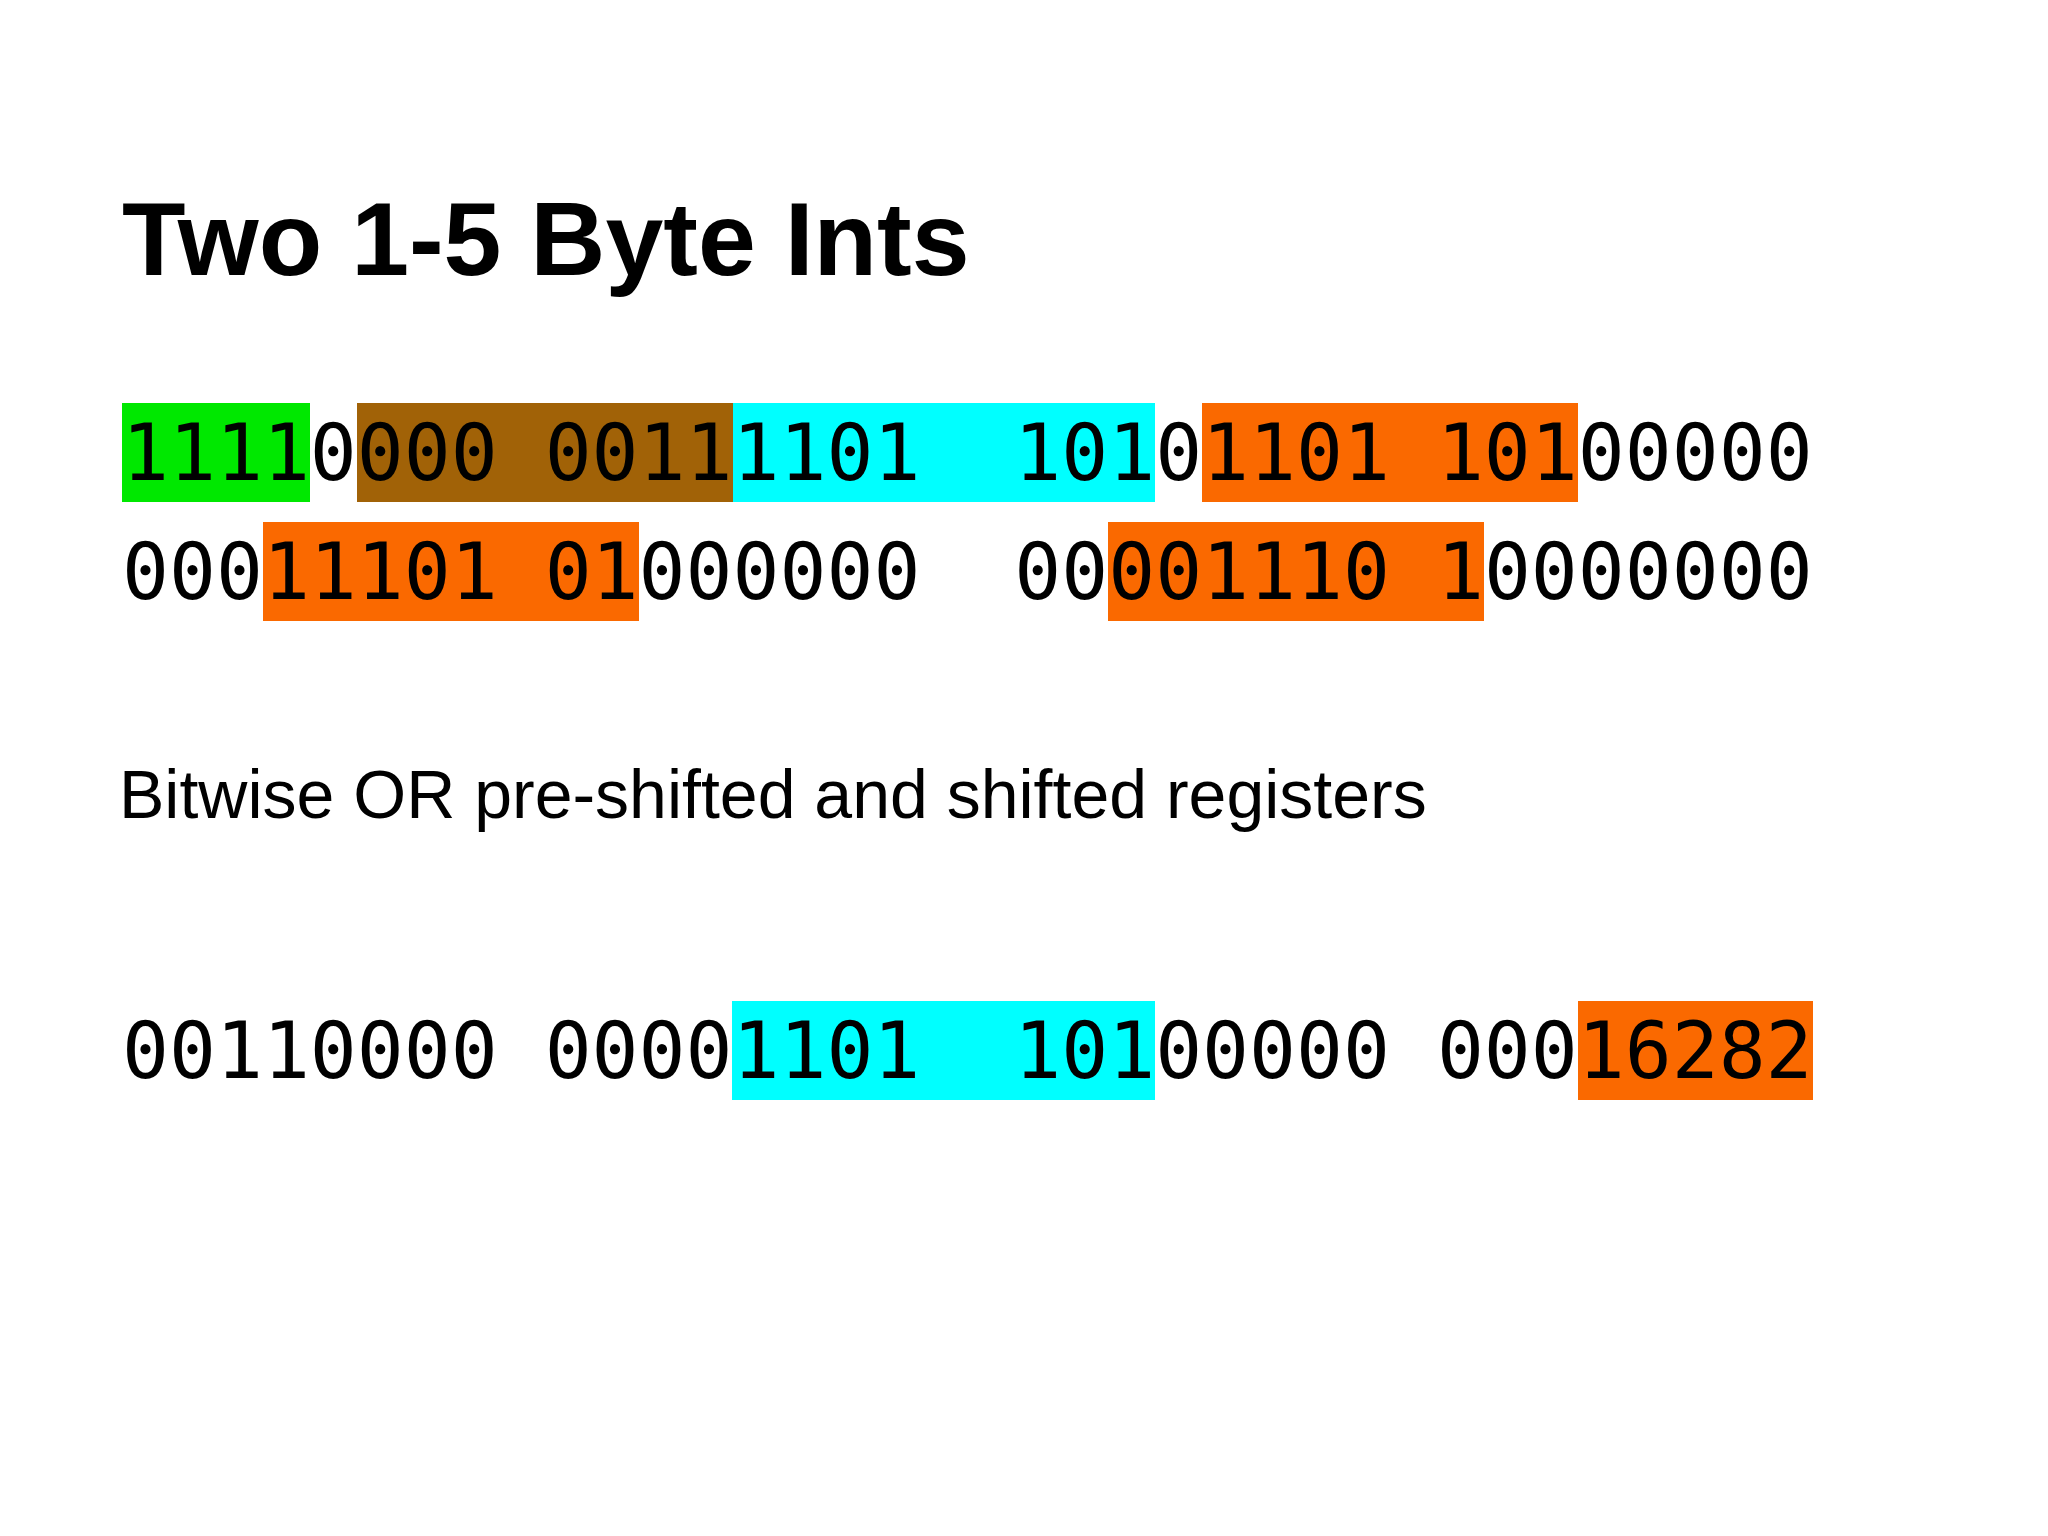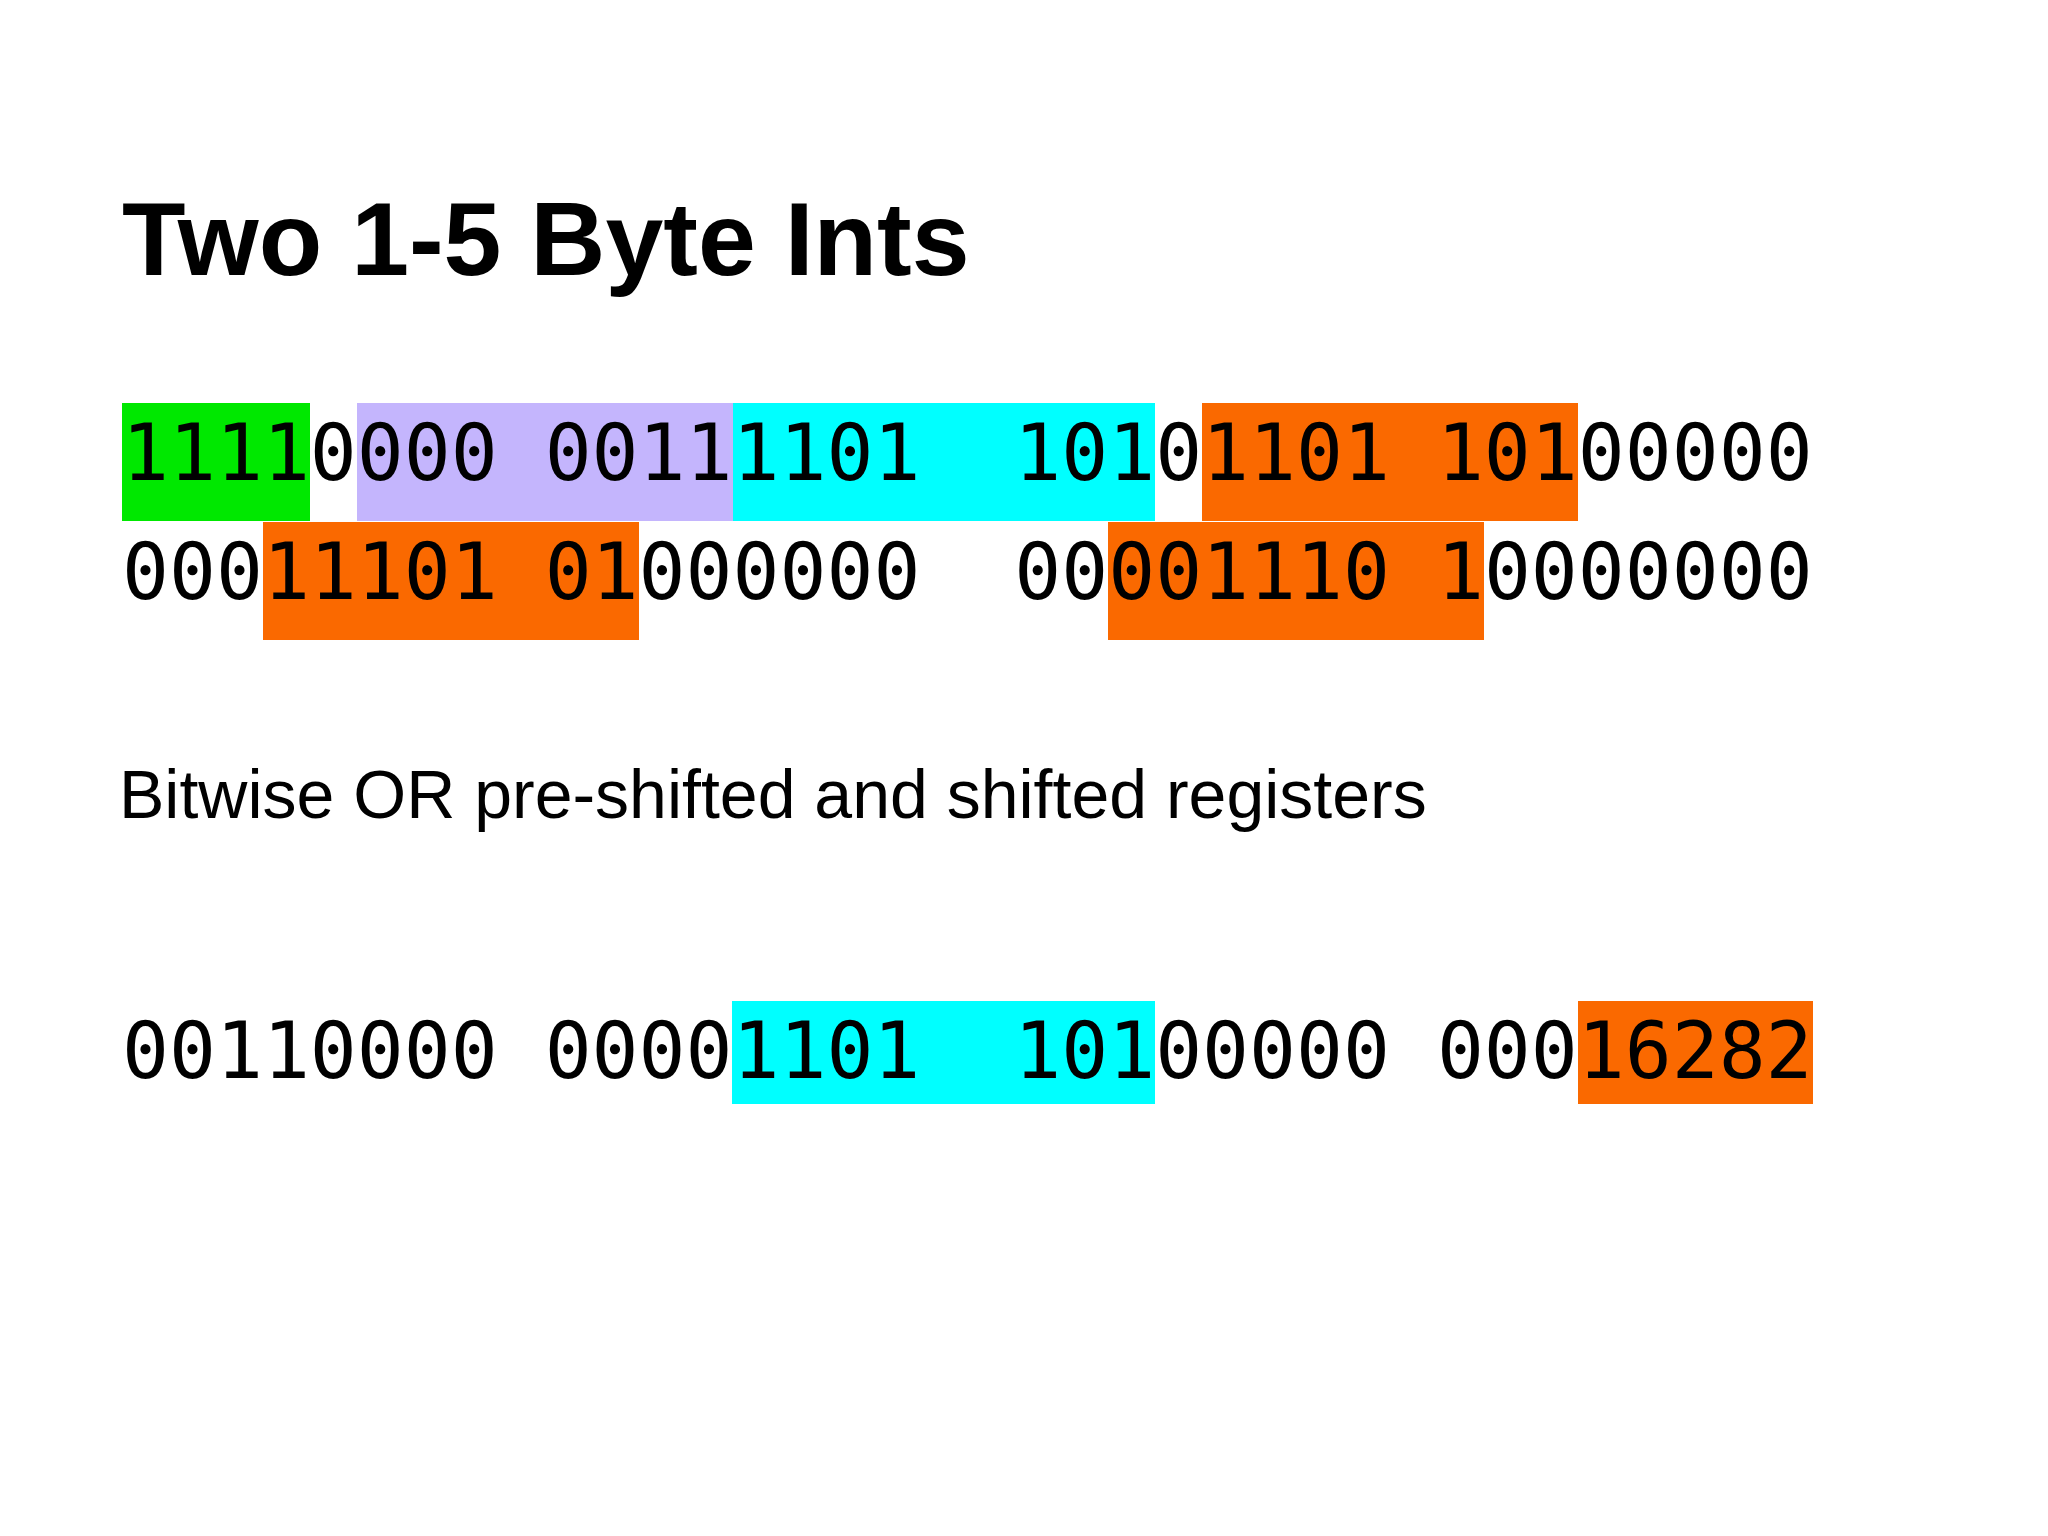--- a/index.html
+++ b/index.html
@@ -42,32 +42,32 @@
     line-height: 91px;
     white-space: pre;
     color: #000000;
   }
   .row1 { top: 408px; }
   .row2 { top: 527px; }
   .row3 { top: 1006px; }
   .row4 { top: 1125px; }
   .bin .hl {
     padding-top: 5px;
-    padding-bottom: 23px;
+    padding-bottom: 4px;
     margin-top: 46px;
   }
 </style>
 </head>
 <body>
 
 <div class="slide">
 
   <h1 class="title">Two 1-5 Byte Ints</h1>
 
-  <div class="bin row1"><span class="hl" style="background-color: rgb(0, 232, 0);">1111</span><span>0</span><span class="hl" style="background-color: #c4b5fd; text-align: center;">000 0011</span><span class="hl" style="background-color: rgb(0, 255, 255);">1101  101</span><span>0</span><span class="hl" style="background-color: rgb(250, 105, 0);">1101 101</span><span>00000</span></div>
+  <div class="bin row1"><span class="hl" style="background-color: rgb(0, 232, 0);">1111</span><span>0</span><span class="hl" style="background-color: #a16207; text-align: center;">000 0011</span><span class="hl" style="background-color: rgb(0, 255, 255);">1101  101</span><span>0</span><span class="hl" style="background-color: rgb(250, 105, 0);">1101 101</span><span>00000</span></div>
 
   <div class="bin row2"><span>000</span><span class="hl" style="background-color: rgb(250, 105, 0);">11101 01</span><span>000000  00</span><span class="hl" style="background-color: rgb(250, 105, 0);">001110 1</span><span>0000000</span></div>
 
   <div class="subtitle">Bitwise OR pre-shifted and shifted registers</div>
 
   <div class="bin row3"><span>00110000 0000</span><span class="hl" style="background-color: rgb(0, 255, 255);">1101  101</span><span>00000 000</span><span class="hl" style="background-color: rgb(250, 105, 0);">16282</span></div>
 
 
 </div>
 

